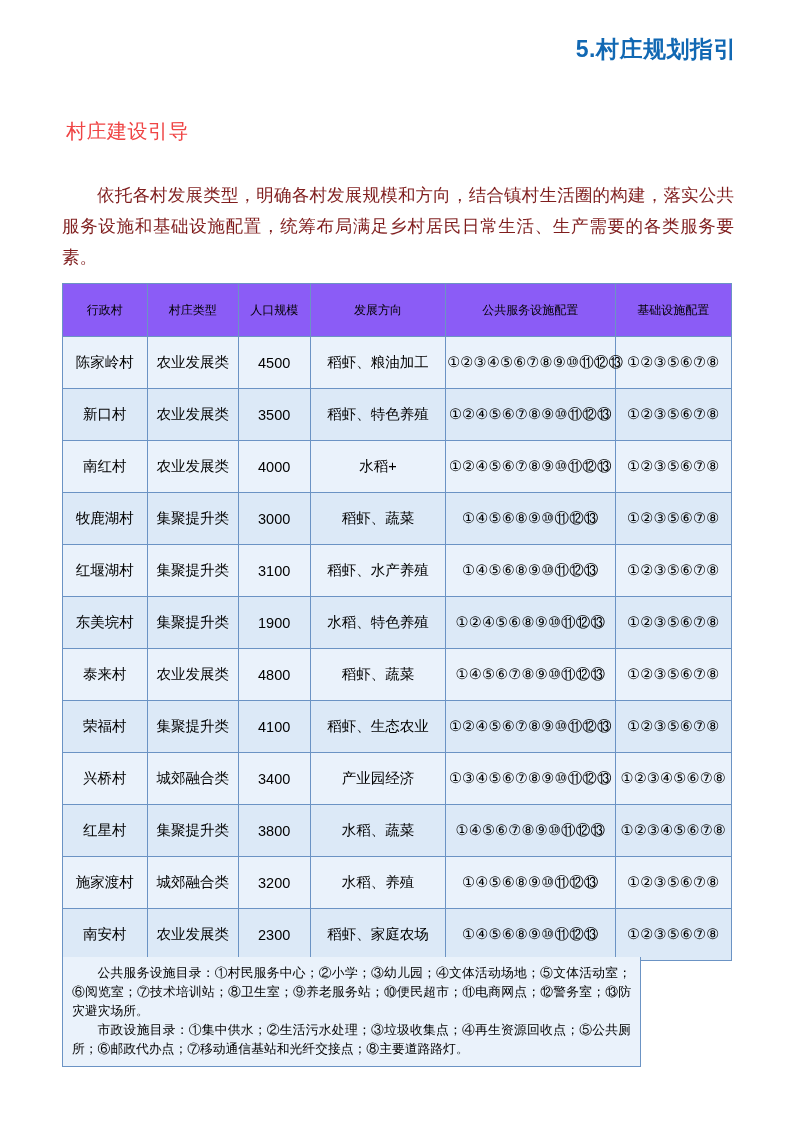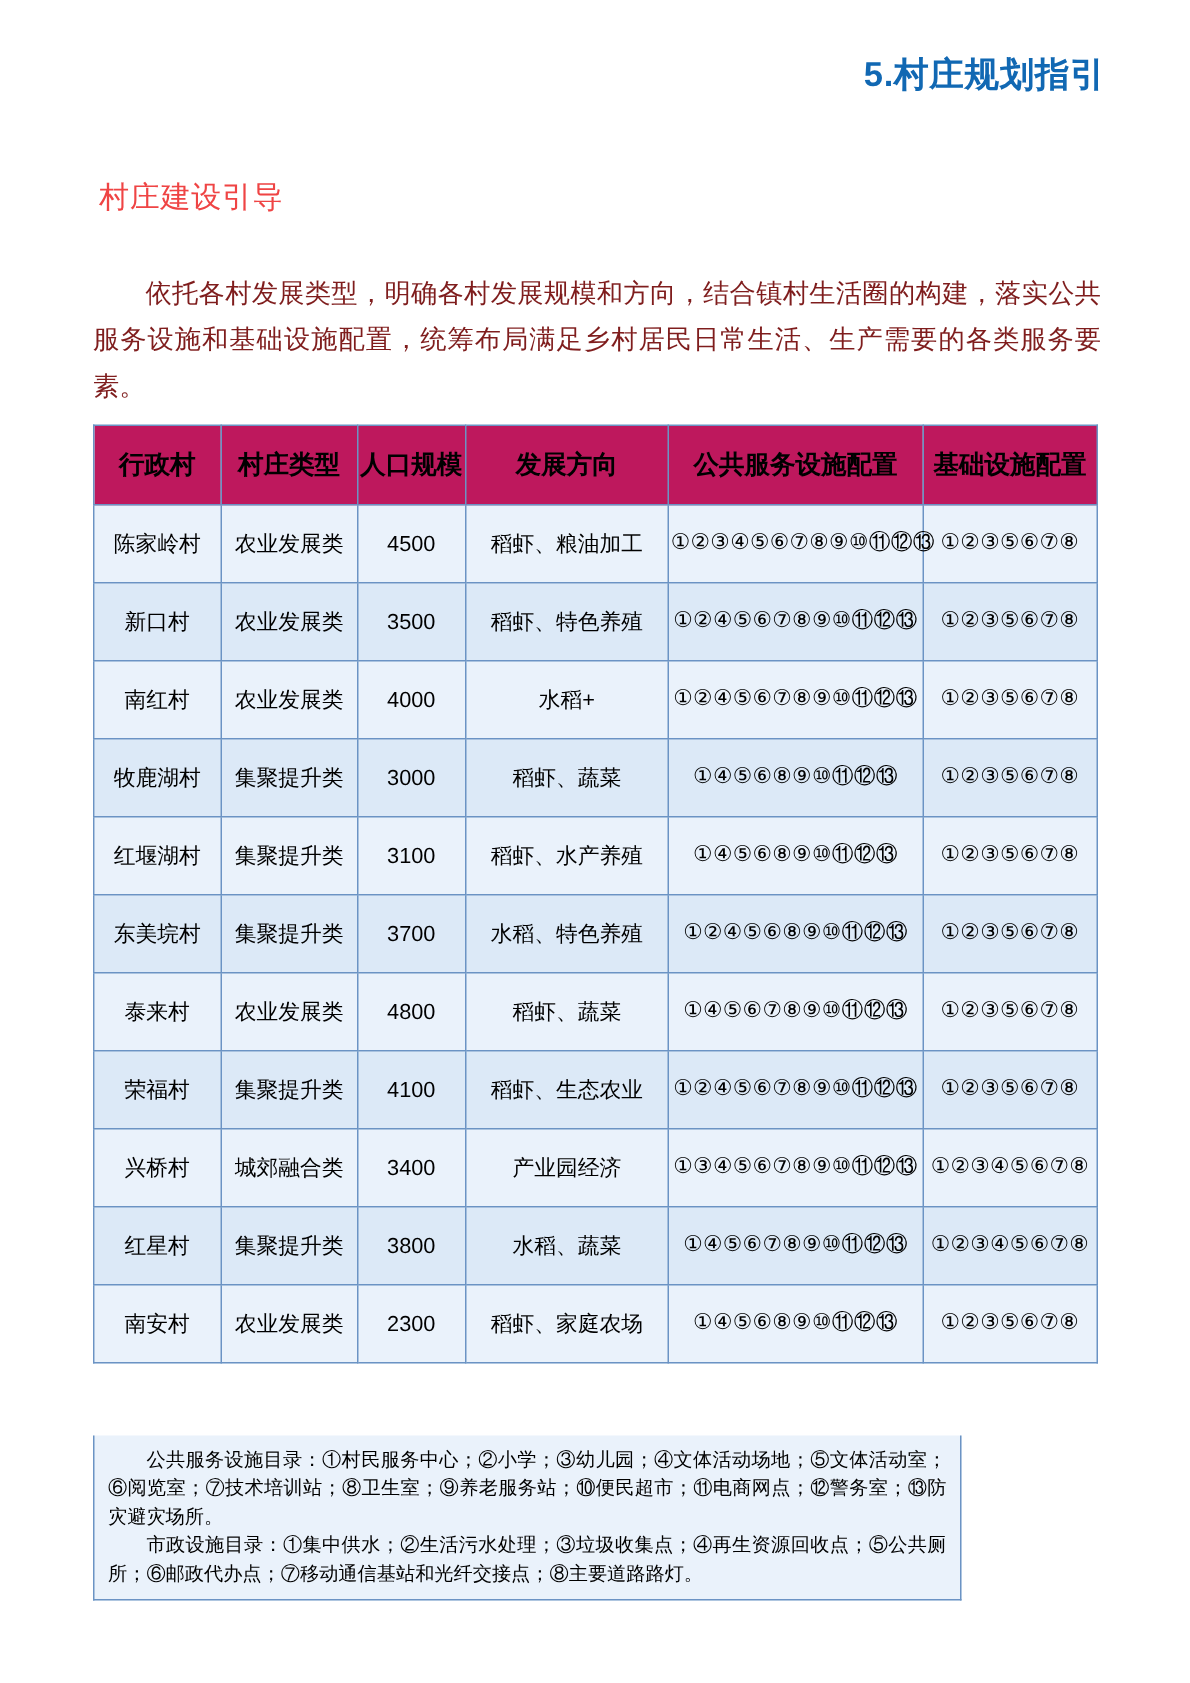--- a/index.html
+++ b/index.html
@@ -62,23 +62,23 @@
     font-size: 12.5px;
   }
   table.village th, table.village td {
     border: 1px solid #6b93c4;
     text-align: center;
     vertical-align: middle;
     padding: 2px 1px;
     color: #000;
   }
   table.village thead th {
-    background: #be185d;
-    font-size: 17px;
-    font-weight: bold;
+    background: #8b5cf6;
+    font-size: 12px;
+    font-weight: normal;
     height: 48px;
     line-height: 18px;
   }
   table.village tbody td {
     height: 47px;
     background: #eaf2fb;
     font-size: 14.5px;
   }
   table.village tbody tr:nth-child(even) td {
     background: #dce9f7;
@@ -183,21 +183,21 @@
         <td class="name">红堰湖村</td>
         <td>集聚提升类</td>
         <td>3100</td>
         <td>稻虾、水产养殖</td>
         <td class="icons">①④⑤⑥⑧⑨⑩⑪⑫⑬</td>
         <td class="icons">①②③⑤⑥⑦⑧</td>
       </tr>
       <tr>
         <td class="name">东美垸村</td>
         <td>集聚提升类</td>
-        <td>3700</td>
+        <td>1900</td>
         <td>水稻、特色养殖</td>
         <td class="icons">①②④⑤⑥⑧⑨⑩⑪⑫⑬</td>
         <td class="icons">①②③⑤⑥⑦⑧</td>
       </tr>
       <tr>
         <td class="name">泰来村</td>
         <td>农业发展类</td>
         <td>4800</td>
         <td>稻虾、蔬菜</td>
         <td class="icons">①④⑤⑥⑦⑧⑨⑩⑪⑫⑬</td>
@@ -221,20 +221,28 @@
       </tr>
       <tr>
         <td class="name">红星村</td>
         <td>集聚提升类</td>
         <td>3800</td>
         <td>水稻、蔬菜</td>
         <td class="icons">①④⑤⑥⑦⑧⑨⑩⑪⑫⑬</td>
         <td class="icons">①②③④⑤⑥⑦⑧</td>
       </tr>
       <tr>
+        <td class="name">施家渡村</td>
+        <td>城郊融合类</td>
+        <td>3200</td>
+        <td>水稻、养殖</td>
+        <td class="icons">①④⑤⑥⑧⑨⑩⑪⑫⑬</td>
+        <td class="icons">①②③⑤⑥⑦⑧</td>
+      </tr>
+      <tr>
         <td class="name">南安村</td>
         <td>农业发展类</td>
         <td>2300</td>
         <td>稻虾、家庭农场</td>
         <td class="icons">①④⑤⑥⑧⑨⑩⑪⑫⑬</td>
         <td class="icons">①②③⑤⑥⑦⑧</td>
       </tr>
     </tbody>
   </table>
 

